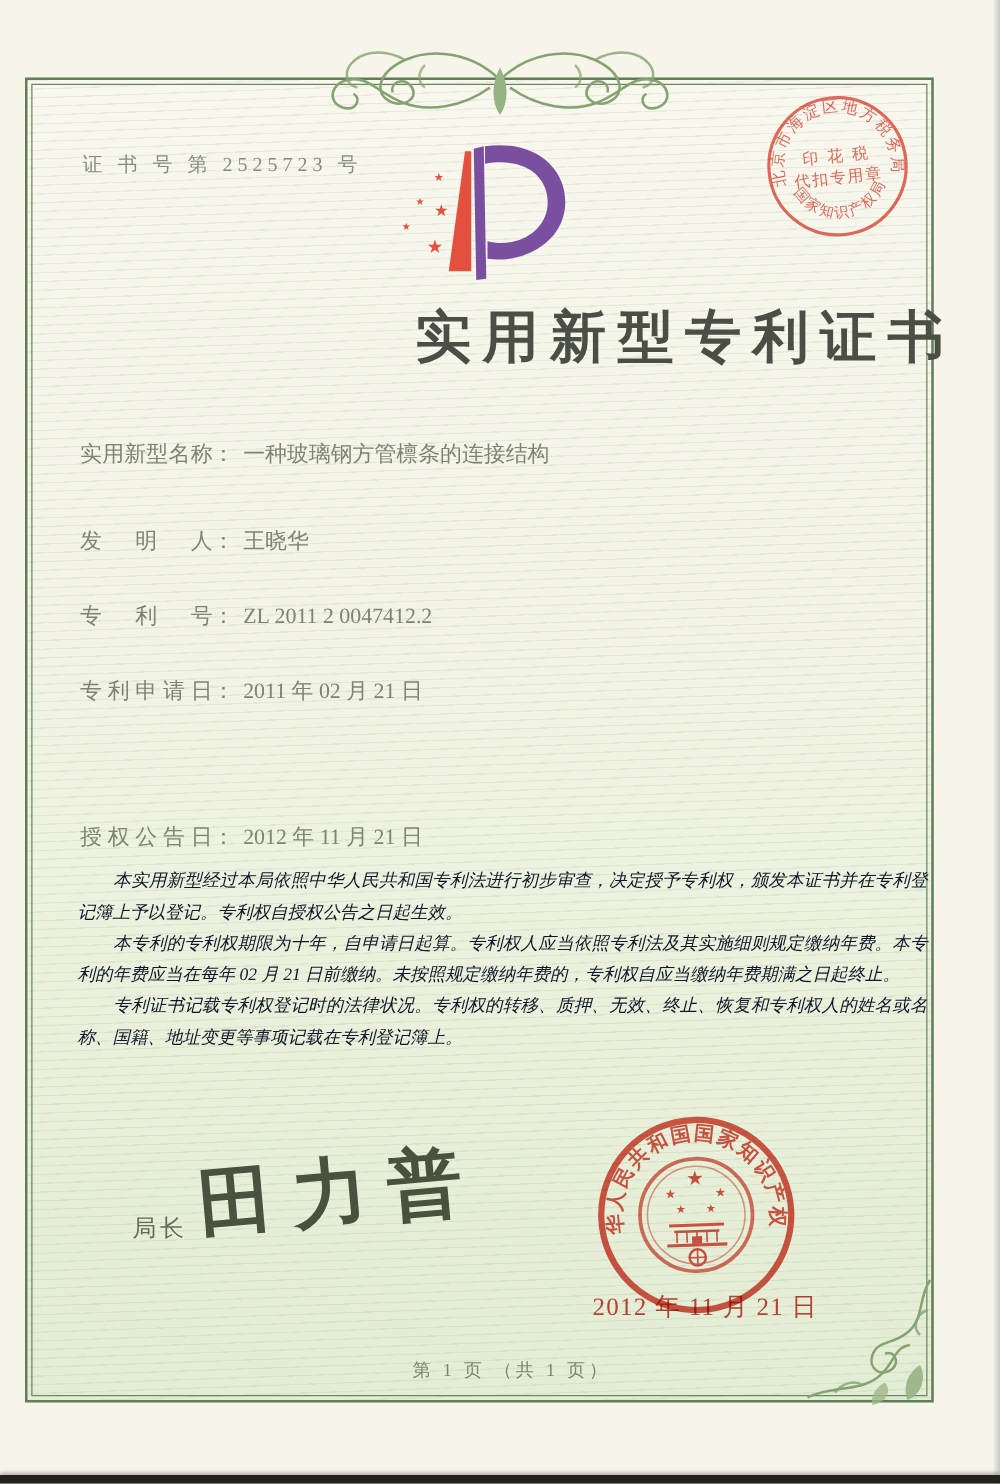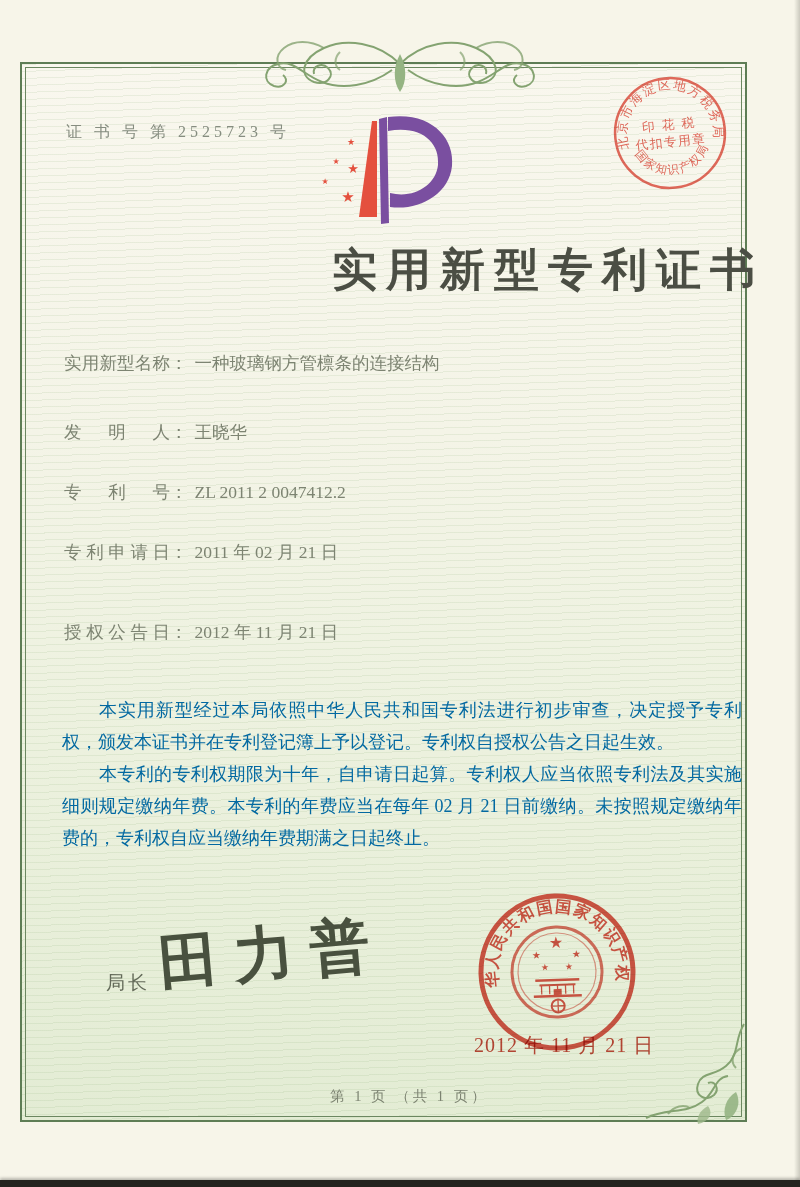--- a/index.html
+++ b/index.html
@@ -36,21 +36,21 @@
   .title{
     position:absolute;left:36px;top:240px;width:728px;
     text-align:right;font-size:45px;font-weight:600;
     letter-spacing:9px;color:#4b4e44;
   }
   .row{position:absolute;left:64px;font-size:17.5px;color:#7d8472;white-space:nowrap;}
   .row .lbl{display:inline-block;width:106px;text-align-last:justify;}
   .row .val{margin-left:7px;}
   .body-text{
     position:absolute;left:62px;top:694px;width:680px;
-    font-size:18px;line-height:1.78;color:#0369a1;text-align:justify;
+    font-size:14px;line-height:1.78;color:#0f172a;text-align:justify;font-style:italic;
   }
   .body-text p{margin:0;text-indent:2.05em;}
   .director{
     position:absolute;left:106px;top:970px;
     font-size:19px;letter-spacing:3px;color:#636a59;
   }
   .signature{
     position:absolute;left:158px;top:914px;
     font-size:60px;font-weight:600;letter-spacing:16px;color:#49513f;
     transform:rotate(-5deg);
@@ -142,27 +142,28 @@
   </div>
   <div class="row" style="top:351px">
     <span class="lbl">实用新型名称</span><span>：</span><span class="val">一种玻璃钢方管檩条的连接结构</span>
   </div>
   <div class="row" style="top:480px">
     <span class="lbl">专利号</span><span>：</span><span class="val">ZL 2011 2 0047412.2</span>
   </div>
   <div class="row" style="top:540px">
     <span class="lbl">专利申请日</span><span>：</span><span class="val">2011 年 02 月 21 日</span>
   </div>
-  <div class="row" style="top:620px">
+  <div class="row" style="top:657px">
     <span class="lbl">授权公告日</span><span>：</span><span class="val">2012 年 11 月 21 日</span>
   </div>
 
   <div class="body-text">
     <p>本实用新型经过本局依照中华人民共和国专利法进行初步审查，决定授予专利权，颁发本证书并在专利登记簿上予以登记。专利权自授权公告之日起生效。</p>
     <p>本专利的专利权期限为十年，自申请日起算。专利权人应当依照专利法及其实施细则规定缴纳年费。本专利的年费应当在每年 02 月 21 日前缴纳。未按照规定缴纳年费的，专利权自应当缴纳年费期满之日起终止。</p>
+    <p>专利证书记载专利权登记时的法律状况。专利权的转移、质押、无效、终止、恢复和专利权人的姓名或名称、国籍、地址变更等事项记载在专利登记簿上。</p>
   </div>
 
   <div class="director">局长</div>
   <div class="signature">田力普</div>
 
   <svg class="seal" viewBox="0 0 180 180">
     <defs>
       <path id="sealArc" d="M 33.6 110.5 A 60 60 0 1 1 146.4 110.5"></path>
     </defs>
     <circle cx="90" cy="90" r="76" fill="none" stroke="#d84a3c" stroke-width="5"></circle>

